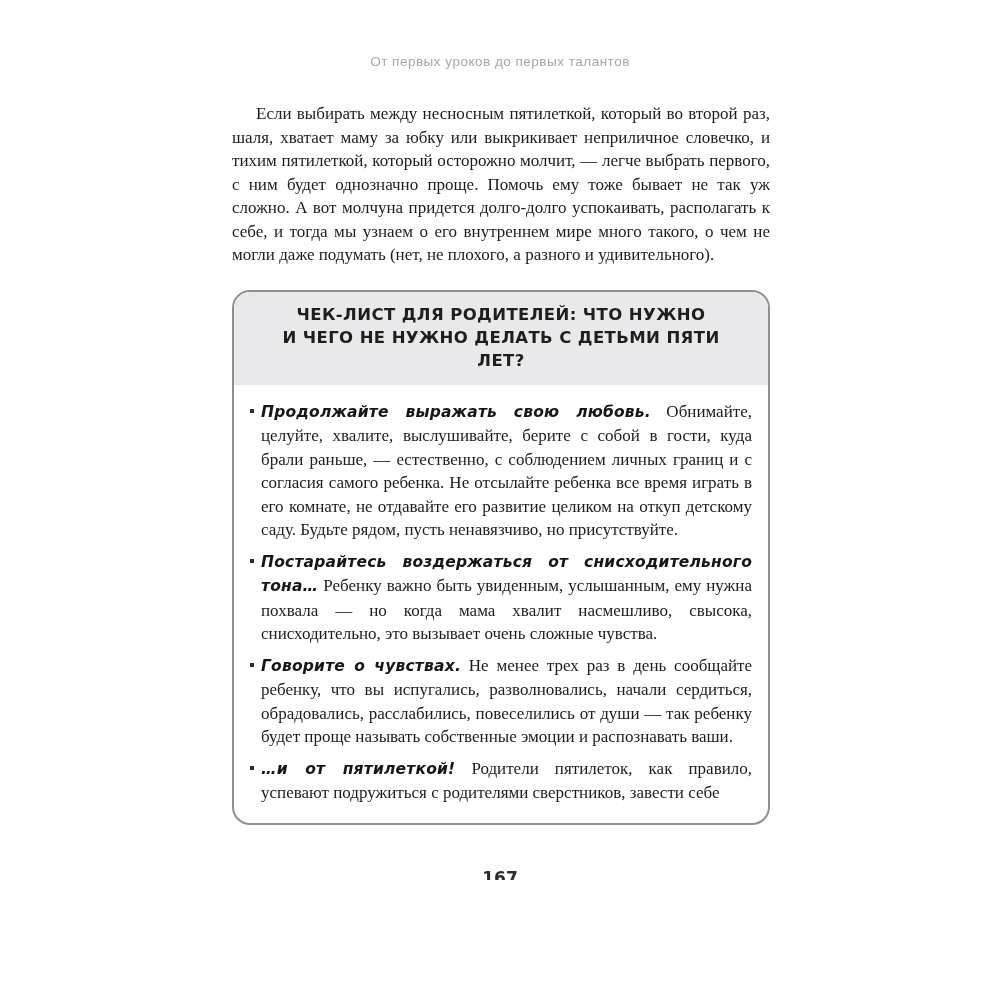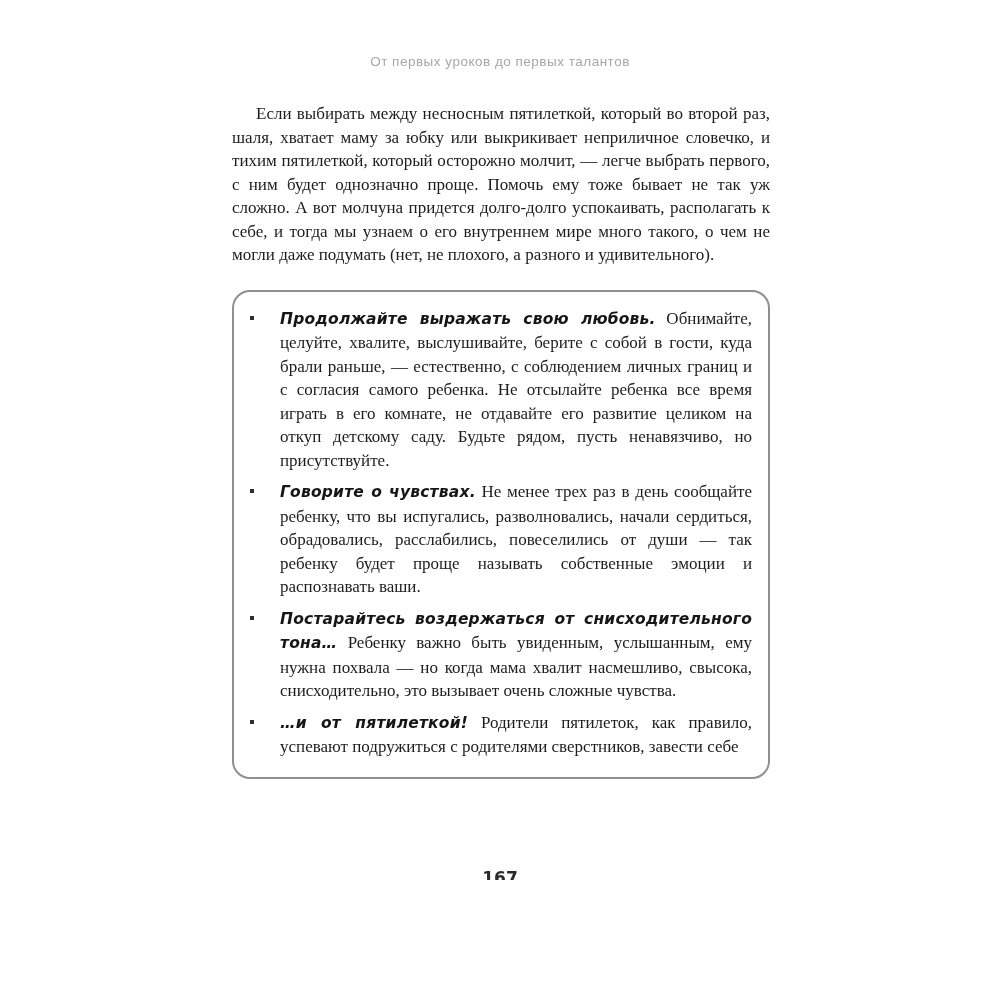--- a/index.html
+++ b/index.html
@@ -50,21 +50,21 @@
     color:#1e1e1e;
   }
   .checklist-items{
     list-style:none;
     margin:0;
     padding:15px 16px 18px 10px;
   }
   .checklist-items li{
     display:flex;
     align-items:flex-start;
-    gap:26px;
+    gap:7px;
     margin-bottom:8px;
   }
   .checklist-items li:last-child{margin-bottom:0;}
   .bullet{
     flex:0 0 auto;
     width:4px;height:4px;
     margin-top:9px;margin-left:6px;
     background:#2e2e2e;
   }
   .item-text{
@@ -102,36 +102,40 @@
 
   <div class="running-header">От первых уроков до первых талантов</div>
 
   <div class="content">
 
 
     <p class="indent">Если выбирать между несносным пятилеткой, который во второй раз, шаля, хватает маму за юбку или выкрикивает неприличное словечко, и тихим пятилеткой, который осторожно молчит, — легче выбрать первого, с ним будет однозначно проще. Помочь ему тоже бывает не так уж сложно. А вот молчуна придется долго-долго успокаивать, располагать к себе, и тогда мы узнаем о его внутреннем мире много такого, о чем не могли даже подумать (нет, не плохого, а разного и удивительного).</p>
 
     <div class="checklist-box">
 
+      <div class="checklist-header">
+        <span class="checklist-title-line">ЧЕК-ЛИСТ ДЛЯ РОДИТЕЛЕЙ: ЧТО НУЖНО</span>
+        <span class="checklist-title-line">И ЧЕГО НЕ НУЖНО ДЕЛАТЬ С ДЕТЬМИ ПЯТИ ЛЕТ?</span>
+      </div>
 
       <ul class="checklist-items">
 
         <li>
           <span class="bullet"></span>
           <p class="item-text"><span class="lead">Продолжайте выражать свою любовь.</span> <span>Обнимайте, целуйте, хвалите, выслушивайте, берите с собой в гости, куда брали раньше, — естественно, с соблюдением личных границ и с согласия самого ребенка. Не отсылайте ребенка все время играть в его комнате, не отдавайте его развитие целиком на откуп детскому саду. Будьте рядом, пусть ненавязчиво, но присутствуйте.</span></p>
         </li>
 
         <li>
           <span class="bullet"></span>
-          <p class="item-text"><span class="lead">Говорите о чувствах.</span> <span>Не менее трех раз в день сообщайте ребенку, что вы испугались, разволновались, начали сердиться, обрадовались, расслабились, повеселились от души — так ребенку будет проще называть собственные эмоции и распознавать ваши.</span></p>
+          <p class="item-text"><span class="lead">Постарайтесь воздержаться от снисходительного тона…</span> <span>Ребенку важно быть увиденным, услышанным, ему нужна похвала — но когда мама хвалит насмешливо, свысока, снисходительно, это вызывает очень сложные чувства.</span></p>
         </li>
 
         <li>
           <span class="bullet"></span>
-          <p class="item-text"><span class="lead">Постарайтесь воздержаться от снисходительного тона…</span> <span>Ребенку важно быть увиденным, услышанным, ему нужна похвала — но когда мама хвалит насмешливо, свысока, снисходительно, это вызывает очень сложные чувства.</span></p>
+          <p class="item-text"><span class="lead">Говорите о чувствах.</span> <span>Не менее трех раз в день сообщайте ребенку, что вы испугались, разволновались, начали сердиться, обрадовались, расслабились, повеселились от души — так ребенку будет проще называть собственные эмоции и распознавать ваши.</span></p>
         </li>
 
         <li>
           <span class="bullet"></span>
           <p class="item-text"><span class="lead">…и от пятилеткой!</span> <span>Родители пятилеток, как правило, успевают подружиться с родителями сверстников, завести себе</span></p>
         </li>
 
       </ul>
     </div>
   </div>

